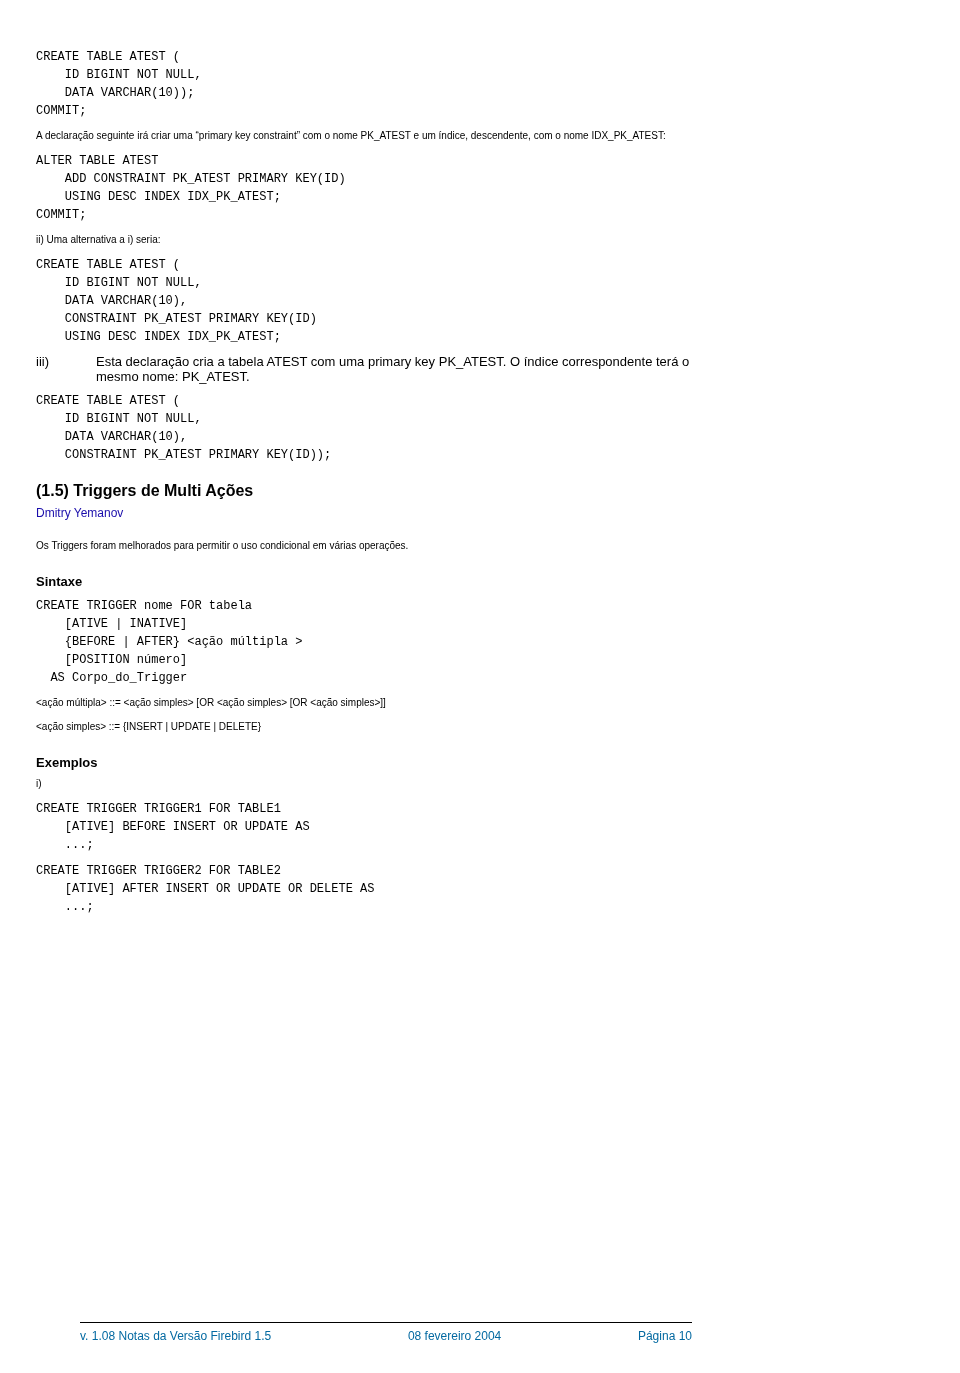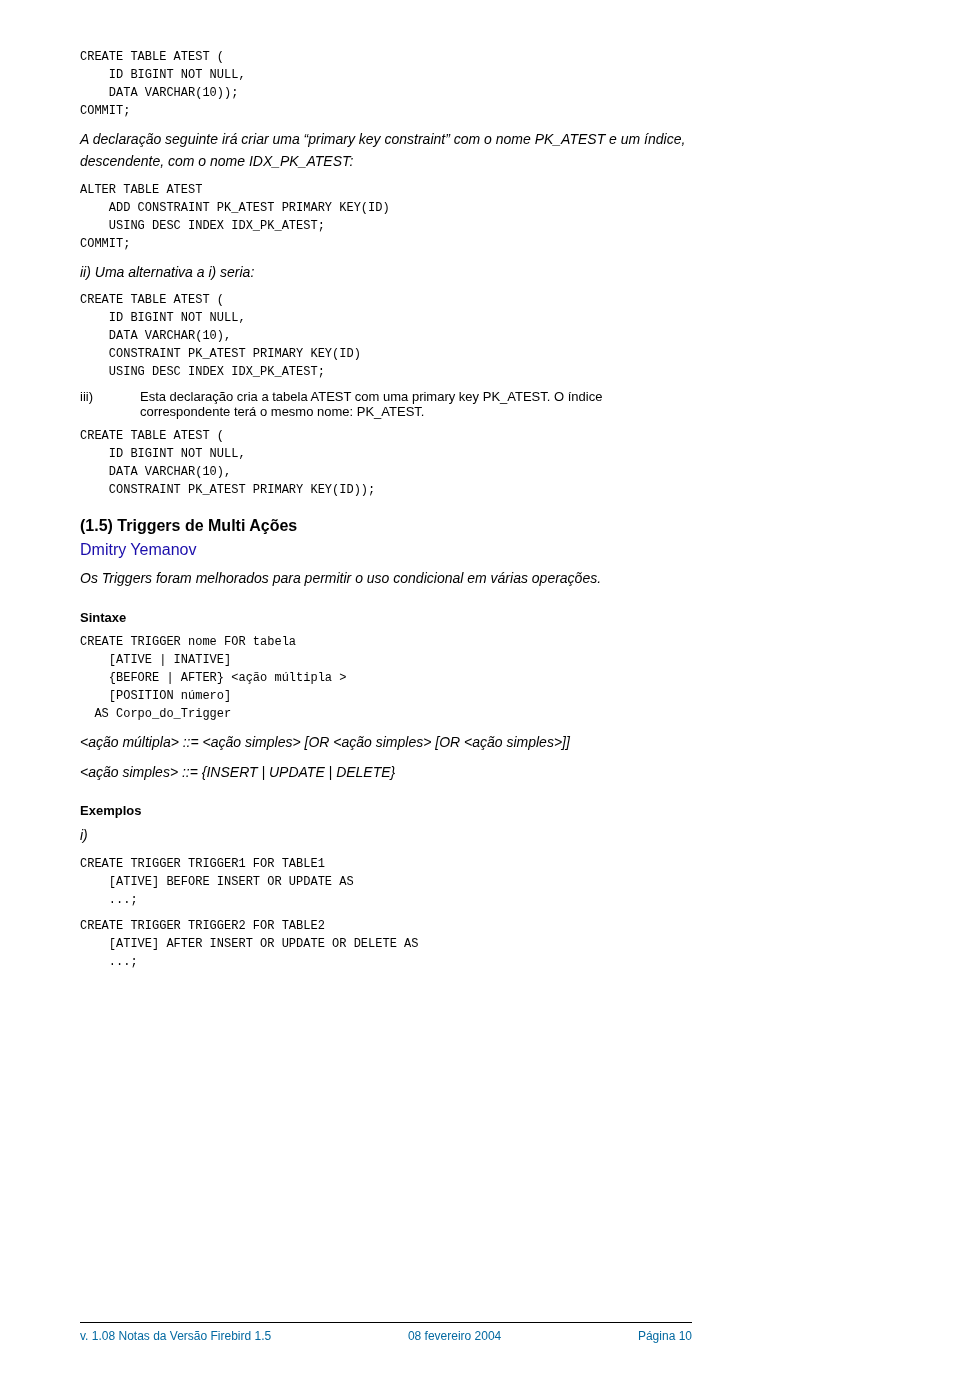--- a/index.html
+++ b/index.html
@@ -13,57 +13,56 @@
       font-family: Arial, Helvetica, sans-serif;
       font-size: 13px;
       color: #000000;
       width: 960px;
       min-height: 1373px;
     }
 
     .page {
       width: 772px;
       min-height: 1373px;
-      padding: 40px 80px 40px 80px;
+      padding: 40px 80px 40px 36px;
       position: relative;
     }
 
     .code-block {
       font-family: 'Courier New', Courier, monospace;
       font-size: 12px;
       color: #000000;
       background: transparent;
       margin: 8px 0 8px 0;
       line-height: 1.5;
       white-space: pre;
     }
 
     p {
-      font-size: 14px;
+      font-size: 10px;
       line-height: 1.6;
       margin: 6px 0;
-      font-style: italic;
     }
 
     .section-heading {
       font-size: 16px;
       font-weight: bold;
       margin: 18px 0 6px 0;
     }
 
     .subsection-heading {
       font-size: 13px;
       font-weight: bold;
       margin: 20px 0 4px 0;
     }
 
     .author-name {
-      font-size: 16px;
+      font-size: 12px;
       color: #1a0dab;
-      margin: 2px 0 8px 0;
+      margin: 2px 0 18px 0;
     }
 
     .block-para {
       margin: 8px 0;
       line-height: 1.6;
     }
 
     .roman-item {
       display: flex;
       align-items: flex-start;

